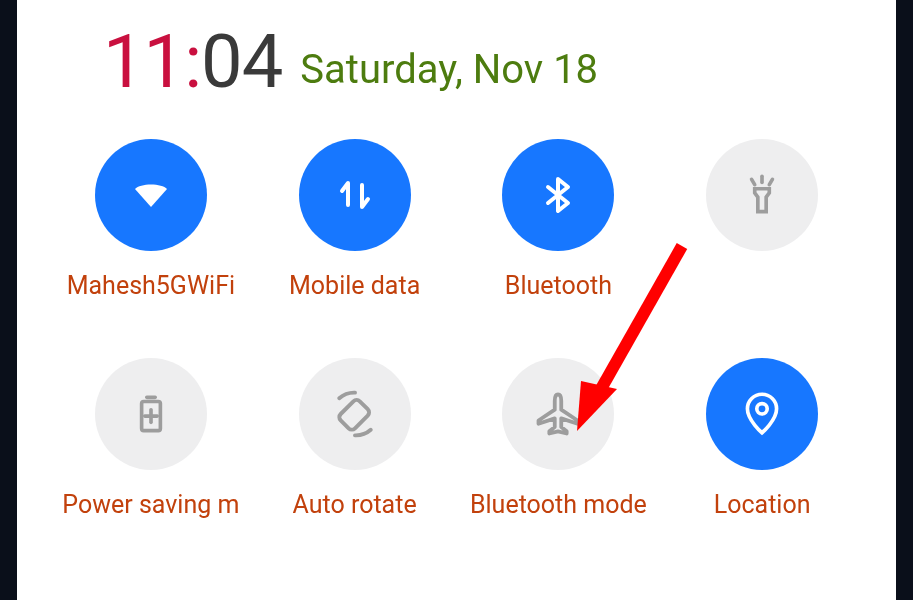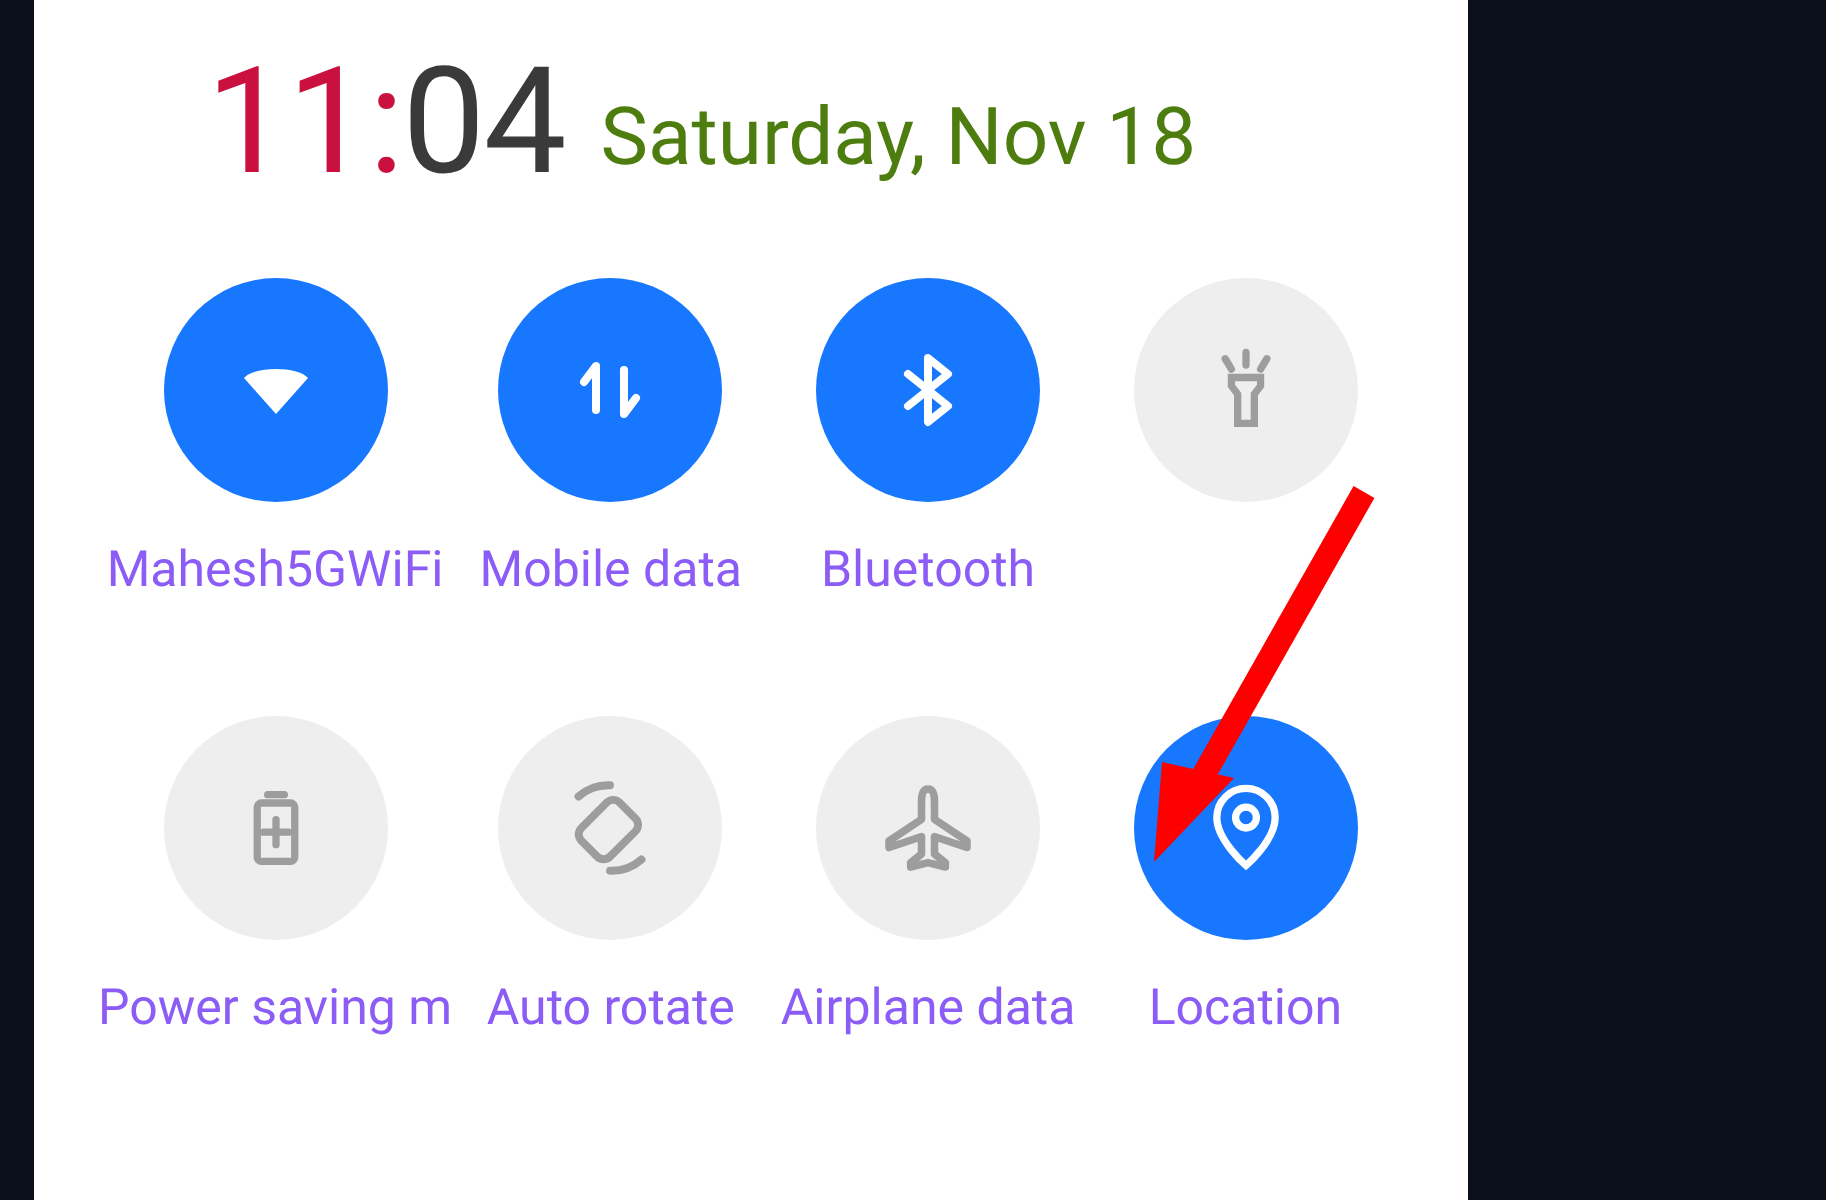--- a/index.html
+++ b/index.html
@@ -6,21 +6,21 @@
     body {
       width: 913px; height: 600px;
       font-family: -apple-system, "Helvetica Neue", Roboto, Arial, sans-serif;
       background: #0a0f1a;
       position: relative;
       overflow: hidden;
     }
     .panel {
       position: absolute;
       left: 17px; top: 0;
-      width: 717px; height: 600px;
+      width: 879px; height: 600px;
       background: #fff;
       padding: 0;
     }
 
     .clock-row {
       display: flex;
       align-items: baseline;
       padding: 18px 0 0 86px;
       gap: 18px;
     }
@@ -56,21 +56,21 @@
       width: 112px; height: 112px;
       border-radius: 50%;
       display: flex;
       align-items: center;
       justify-content: center;
     }
     .circle.active { background: #1777ff; }
     .circle.inactive { background: #eeeeef; }
     .tile-label {
       font-size: 25px;
-      color: #8b5cf6;
+      color: #c2410c;
       text-align: center;
       white-space: nowrap;
       max-width: 200px;
       overflow: hidden;
     }
 
     svg { display: block; }
 
     .arrow {
       position: absolute;
@@ -154,21 +154,21 @@
       </div>
       <div class="tile-label">Auto rotate</div>
     </div>
 
     <div class="tile">
       <div class="circle inactive">
         <svg width="52" height="52" viewBox="0 0 48 48" stroke="#9d9d9d" stroke-width="3.5" fill="none" stroke-linejoin="round">
           <path d="M24 6 C26 6 27 8 27 12 L27 20 L42 30 L42 33 L27 28 L27 36 L32 40 L32 42 L24 40 L16 42 L16 40 L21 36 L21 28 L6 33 L6 30 L21 20 L21 12 C21 8 22 6 24 6 Z"></path>
         </svg>
       </div>
-      <div class="tile-label">Airplane data</div>
+      <div class="tile-label">Bluetooth mode</div>
     </div>
 
     <div class="tile">
       <div class="circle active">
         <svg width="50" height="50" viewBox="0 0 48 48" stroke="#fff" stroke-width="3.5" fill="none">
           <path d="M24 42 C24 42 10 30 10 19 A14 14 0 0 1 38 19 C38 30 24 42 24 42 Z"></path>
           <circle cx="24" cy="19" r="5"></circle>
         </svg>
       </div>
       <div class="tile-label">Location</div>

